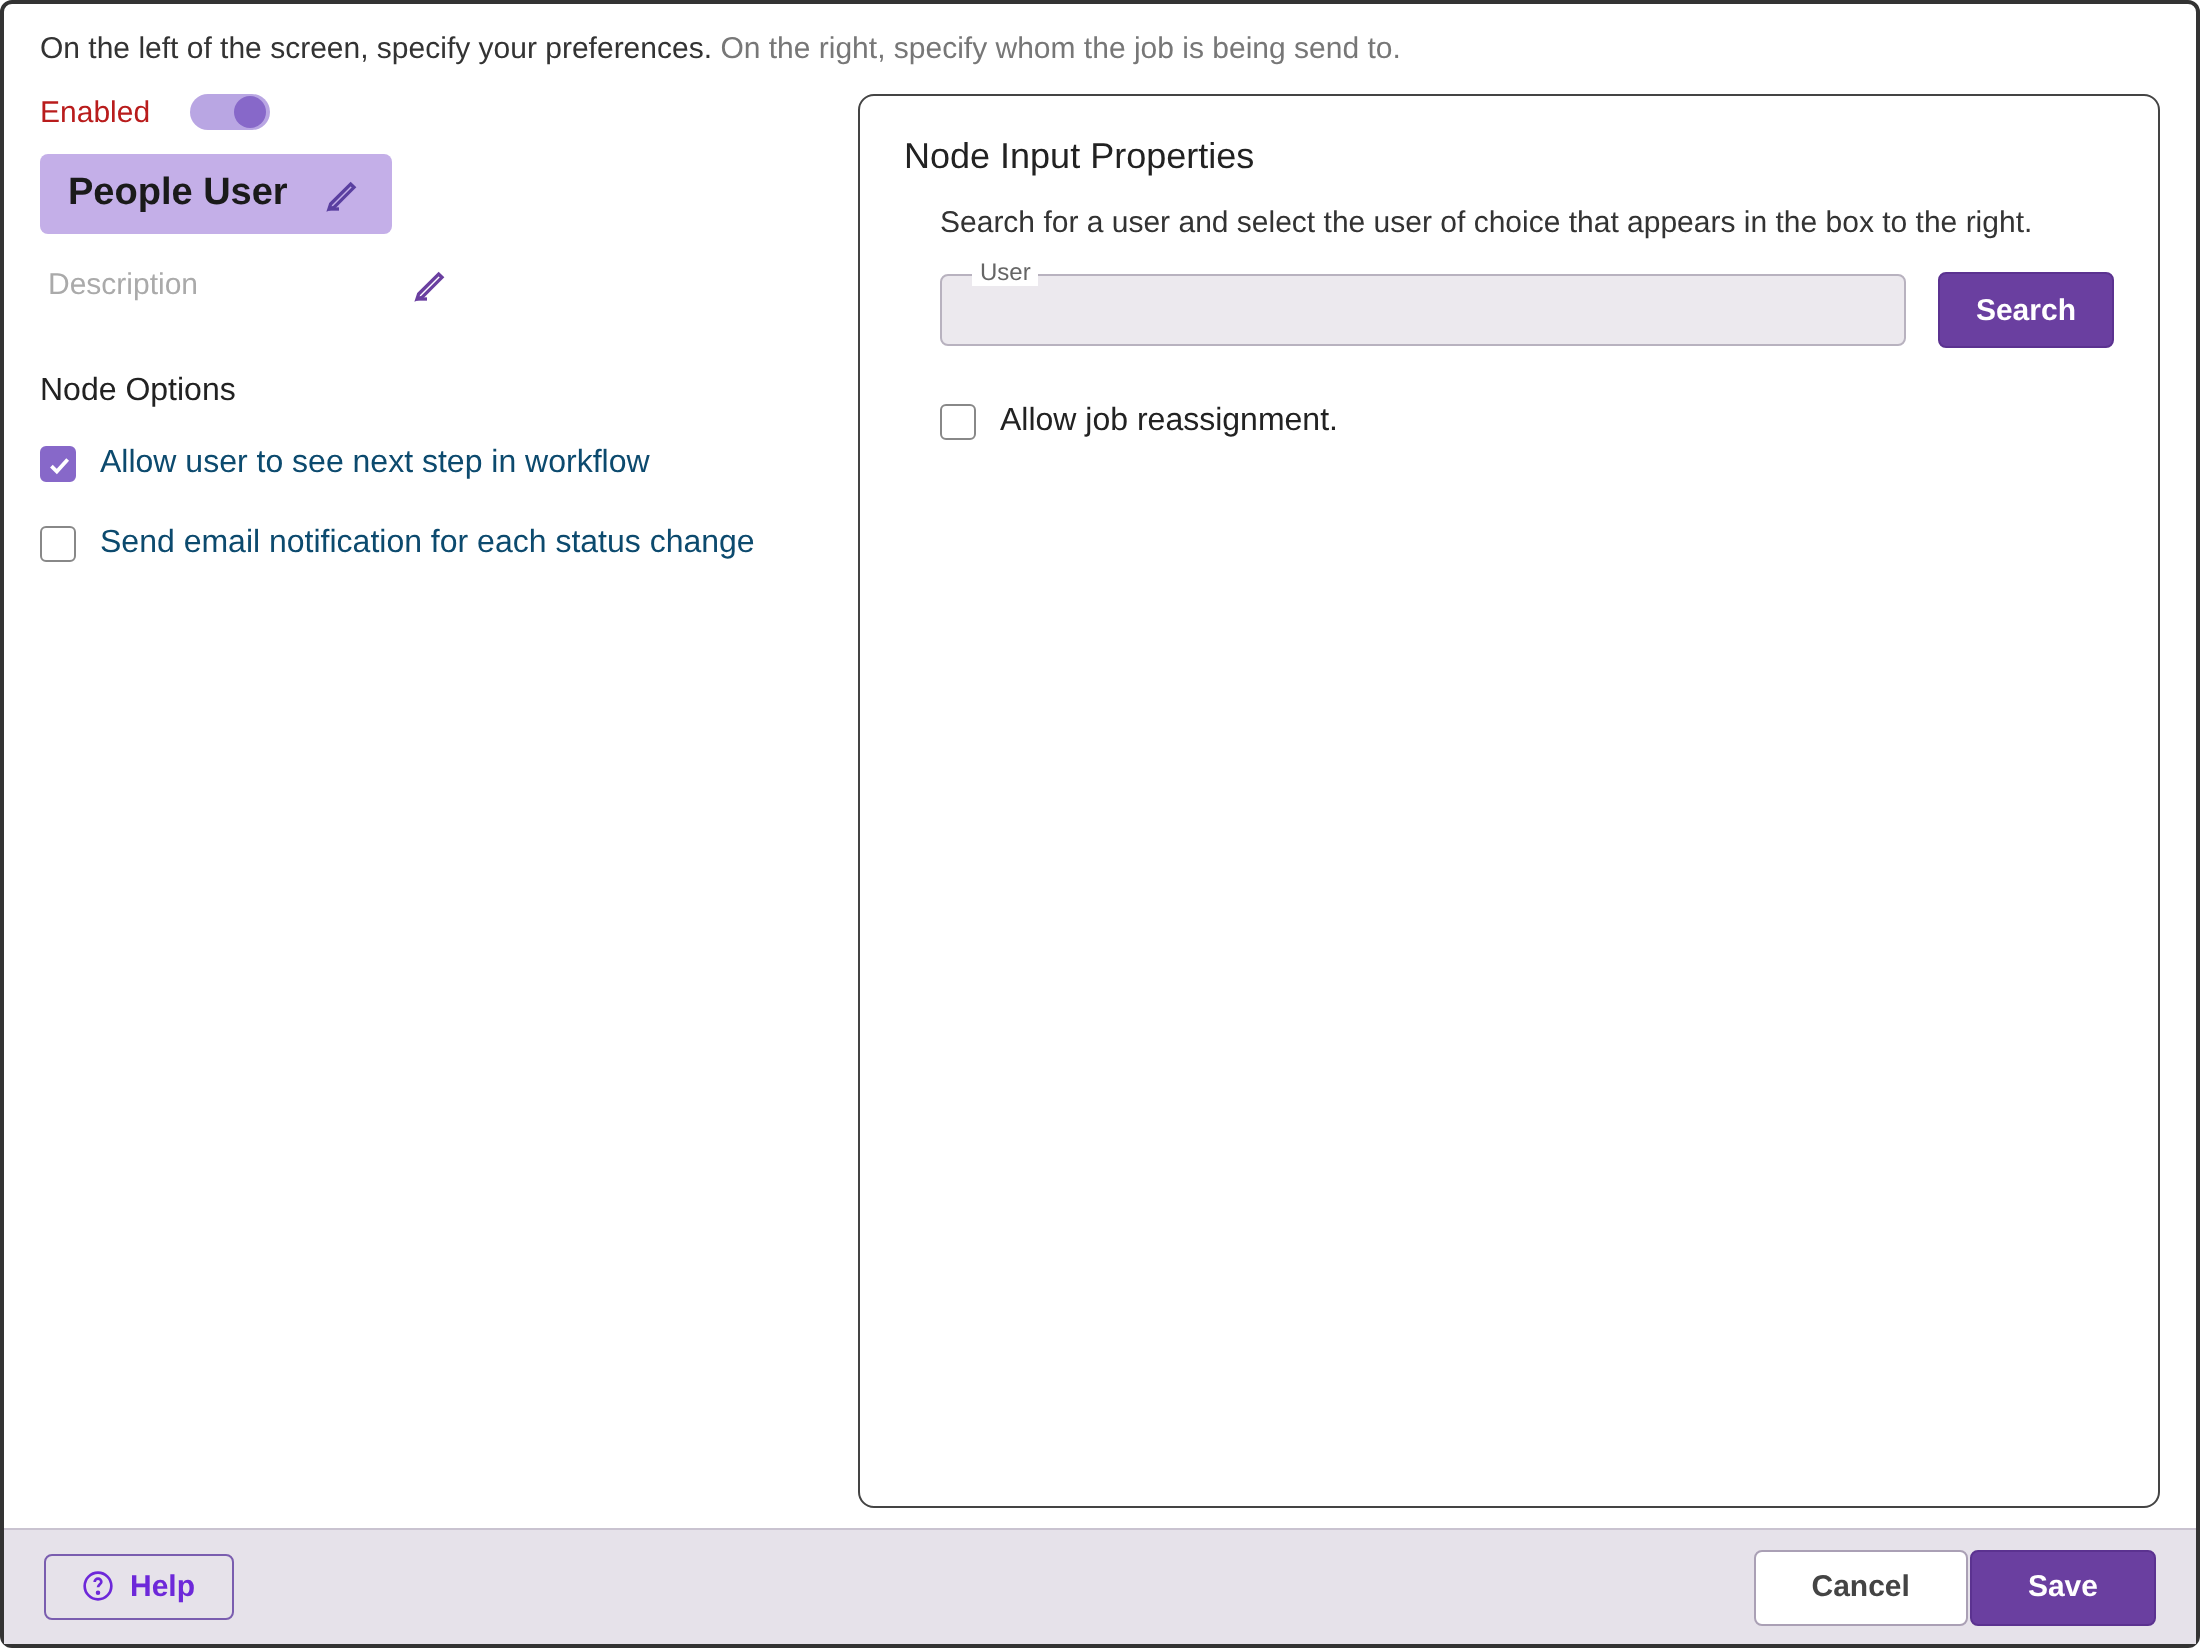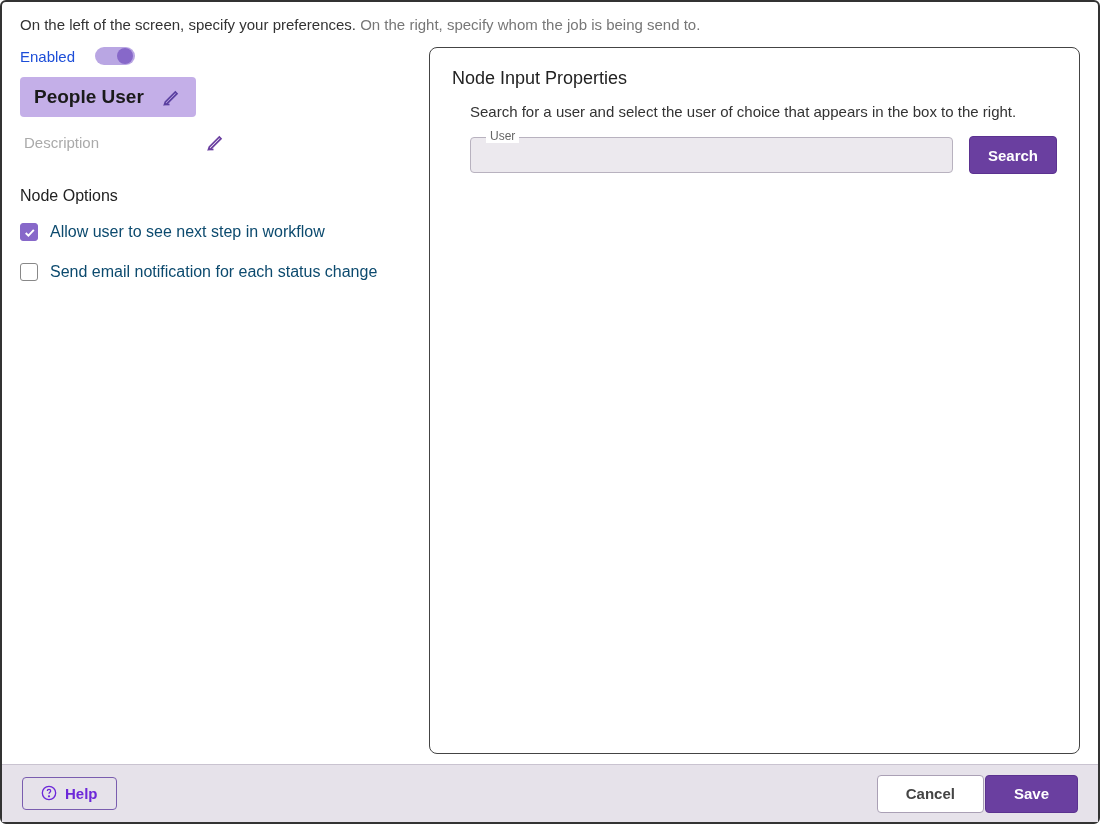--- a/index.html
+++ b/index.html
@@ -76,21 +76,21 @@
     .left-pane {
       width: 395px;
       display: flex;
       flex-direction: column;
     }
     .enabled-row {
       display: flex;
       align-items: center;
       gap: 20px;
       font-size: 15px;
-      color: #1d4ed8;
+      color: #b91c1c;
       margin-bottom: 12px;
     }
     .toggle {
       width: 40px;
       height: 18px;
       border-radius: 10px;
       background: #b9a6e3;
       position: relative;
       cursor: pointer;
     }
@@ -351,20 +351,24 @@
         <div class="panel-desc">Search for a user and select the user of choice that appears in the box to the right.</div>
 
         <div class="search-row">
           <div class="fieldset">
             <span class="float-label">User</span>
             <input class="user-input" type="text" value="" style="">
           </div>
           <button class="search-btn">Search</button>
         </div>
 
+        <div class="reassign-row">
+          <div class="checkbox"></div>
+          <span class="reassign-label">Allow job reassignment.</span>
+        </div>
       </div>
     </div>
   </div>
 
   <div class="footer">
     <button class="help-btn">
       <svg class="help-icon" viewBox="0 0 24 24" fill="none" stroke="currentColor" stroke-width="2">
         <circle cx="12" cy="12" r="10"></circle>
         <path d="M9.5 9a2.5 2.5 0 115 0c0 1.5-2.5 2-2.5 4"></path>
         <circle cx="12" cy="17" r="0.7" fill="currentColor"></circle>

